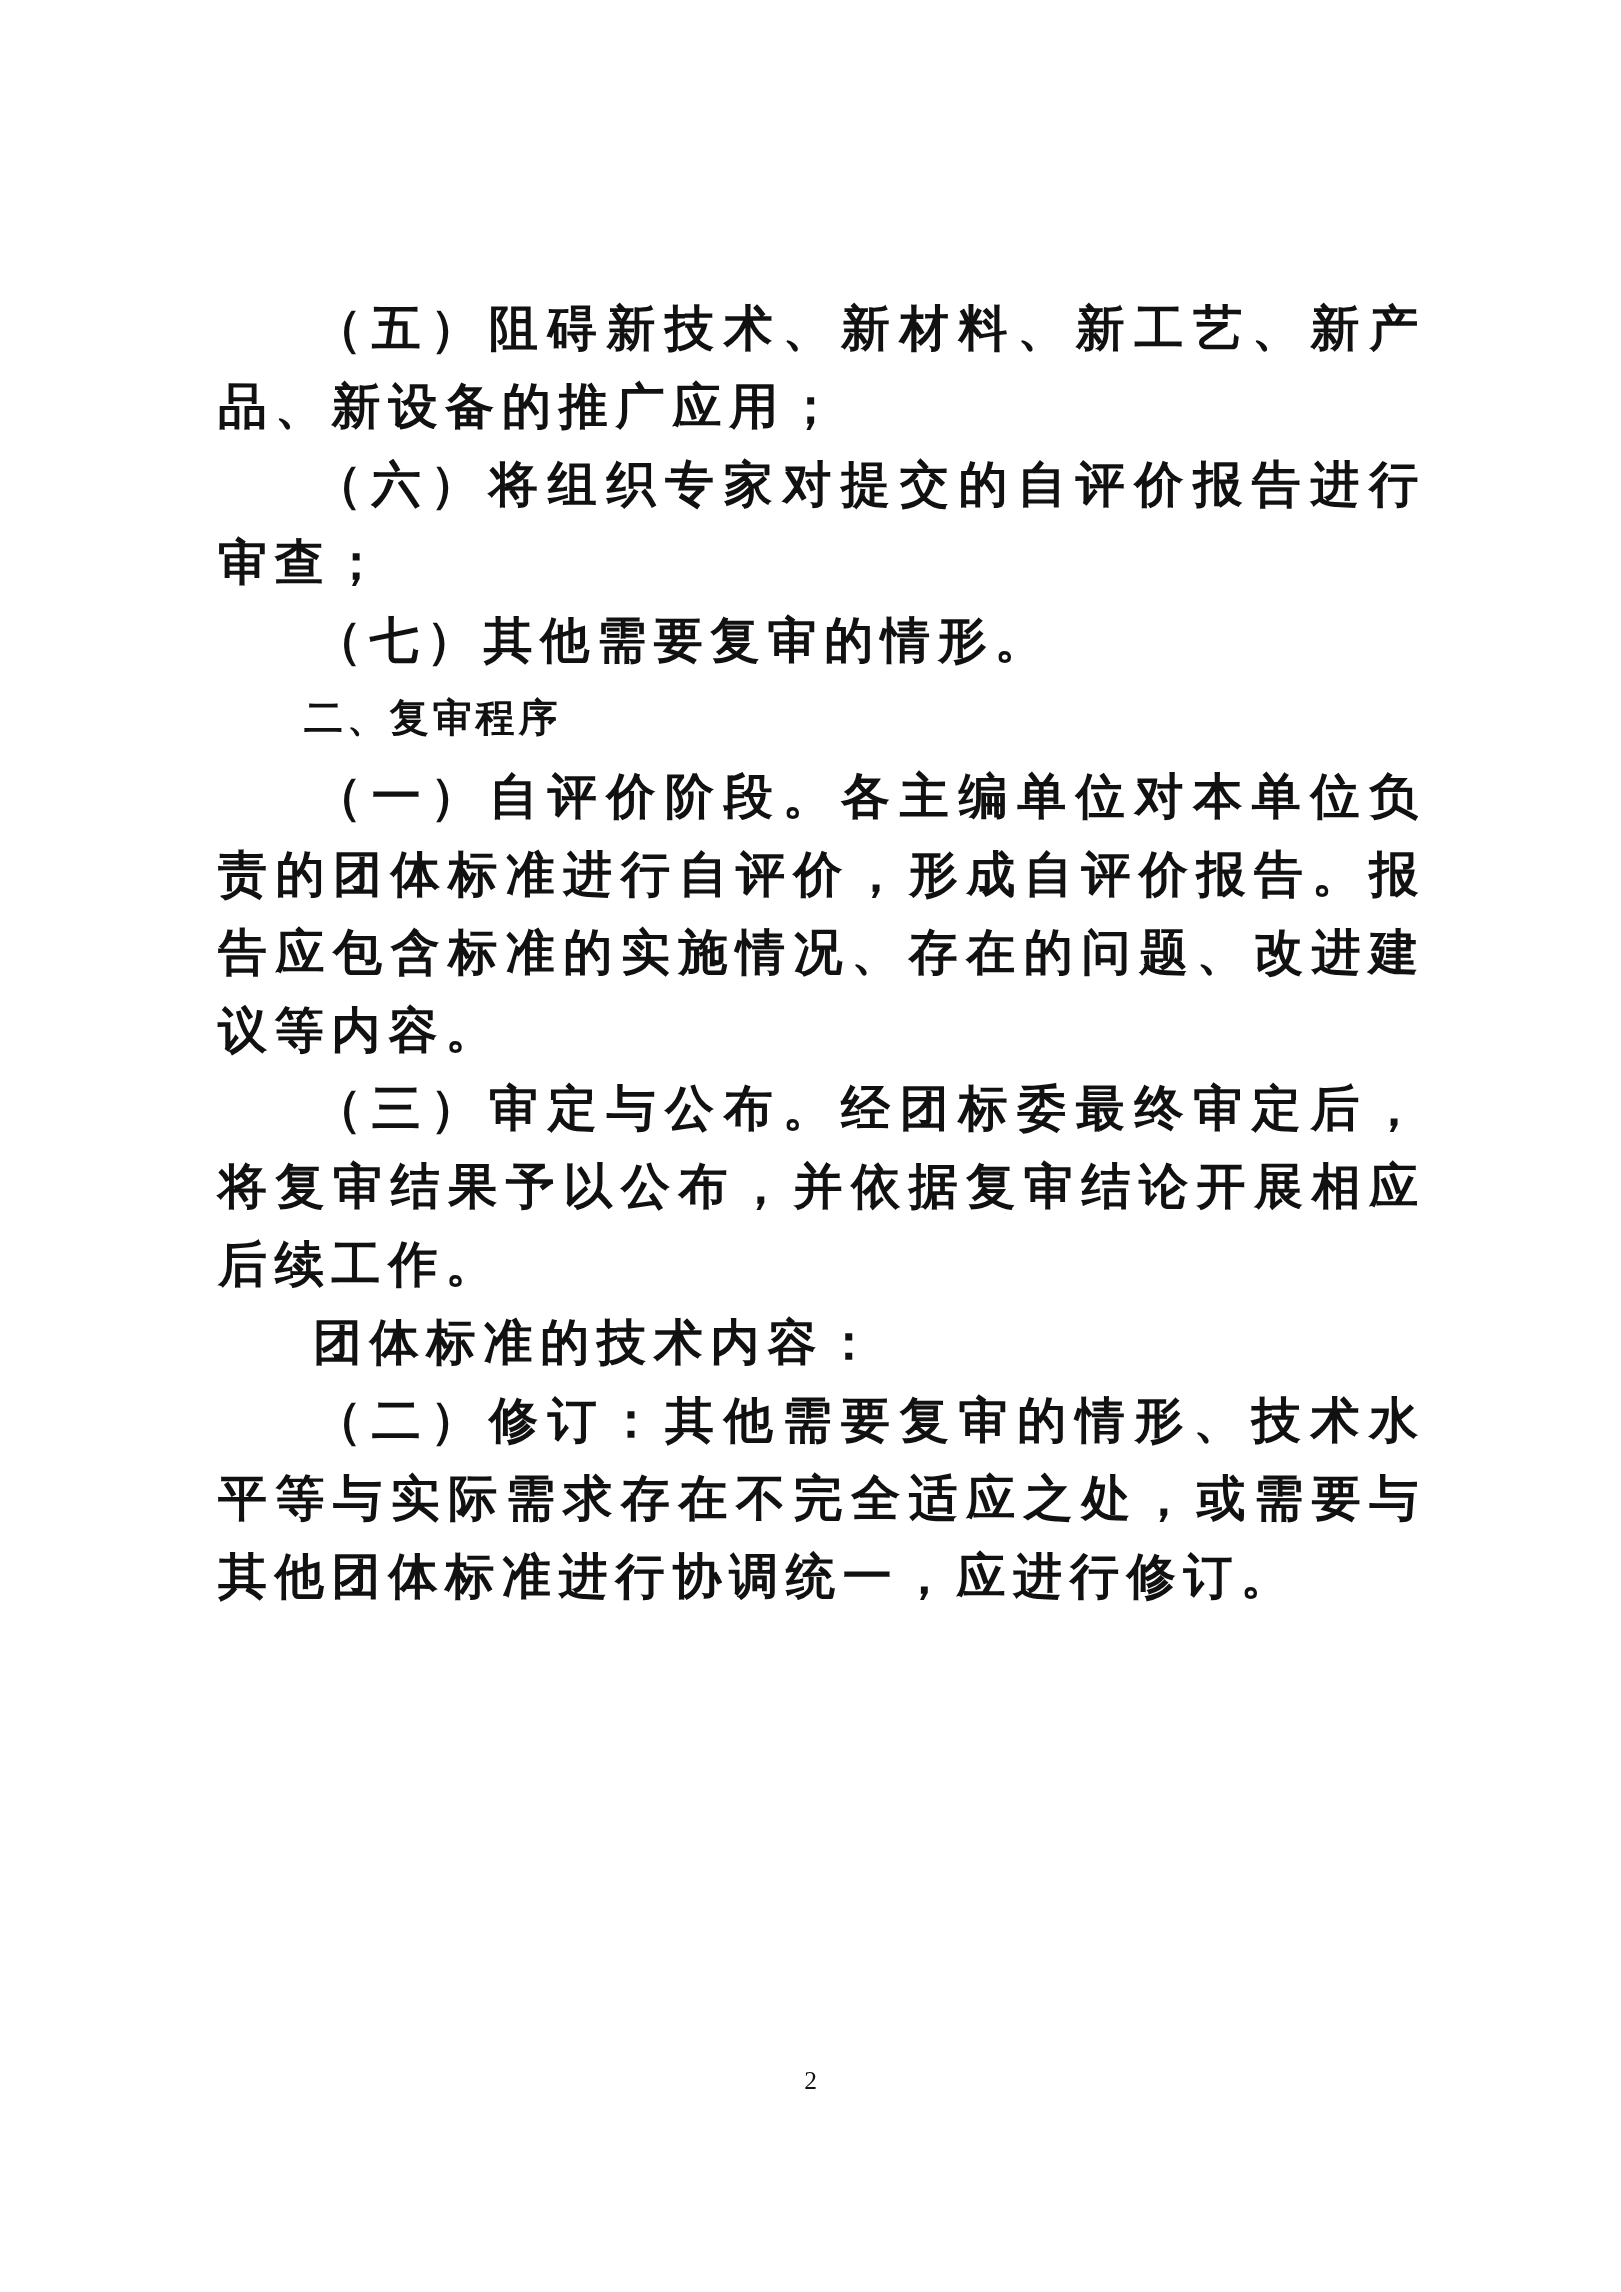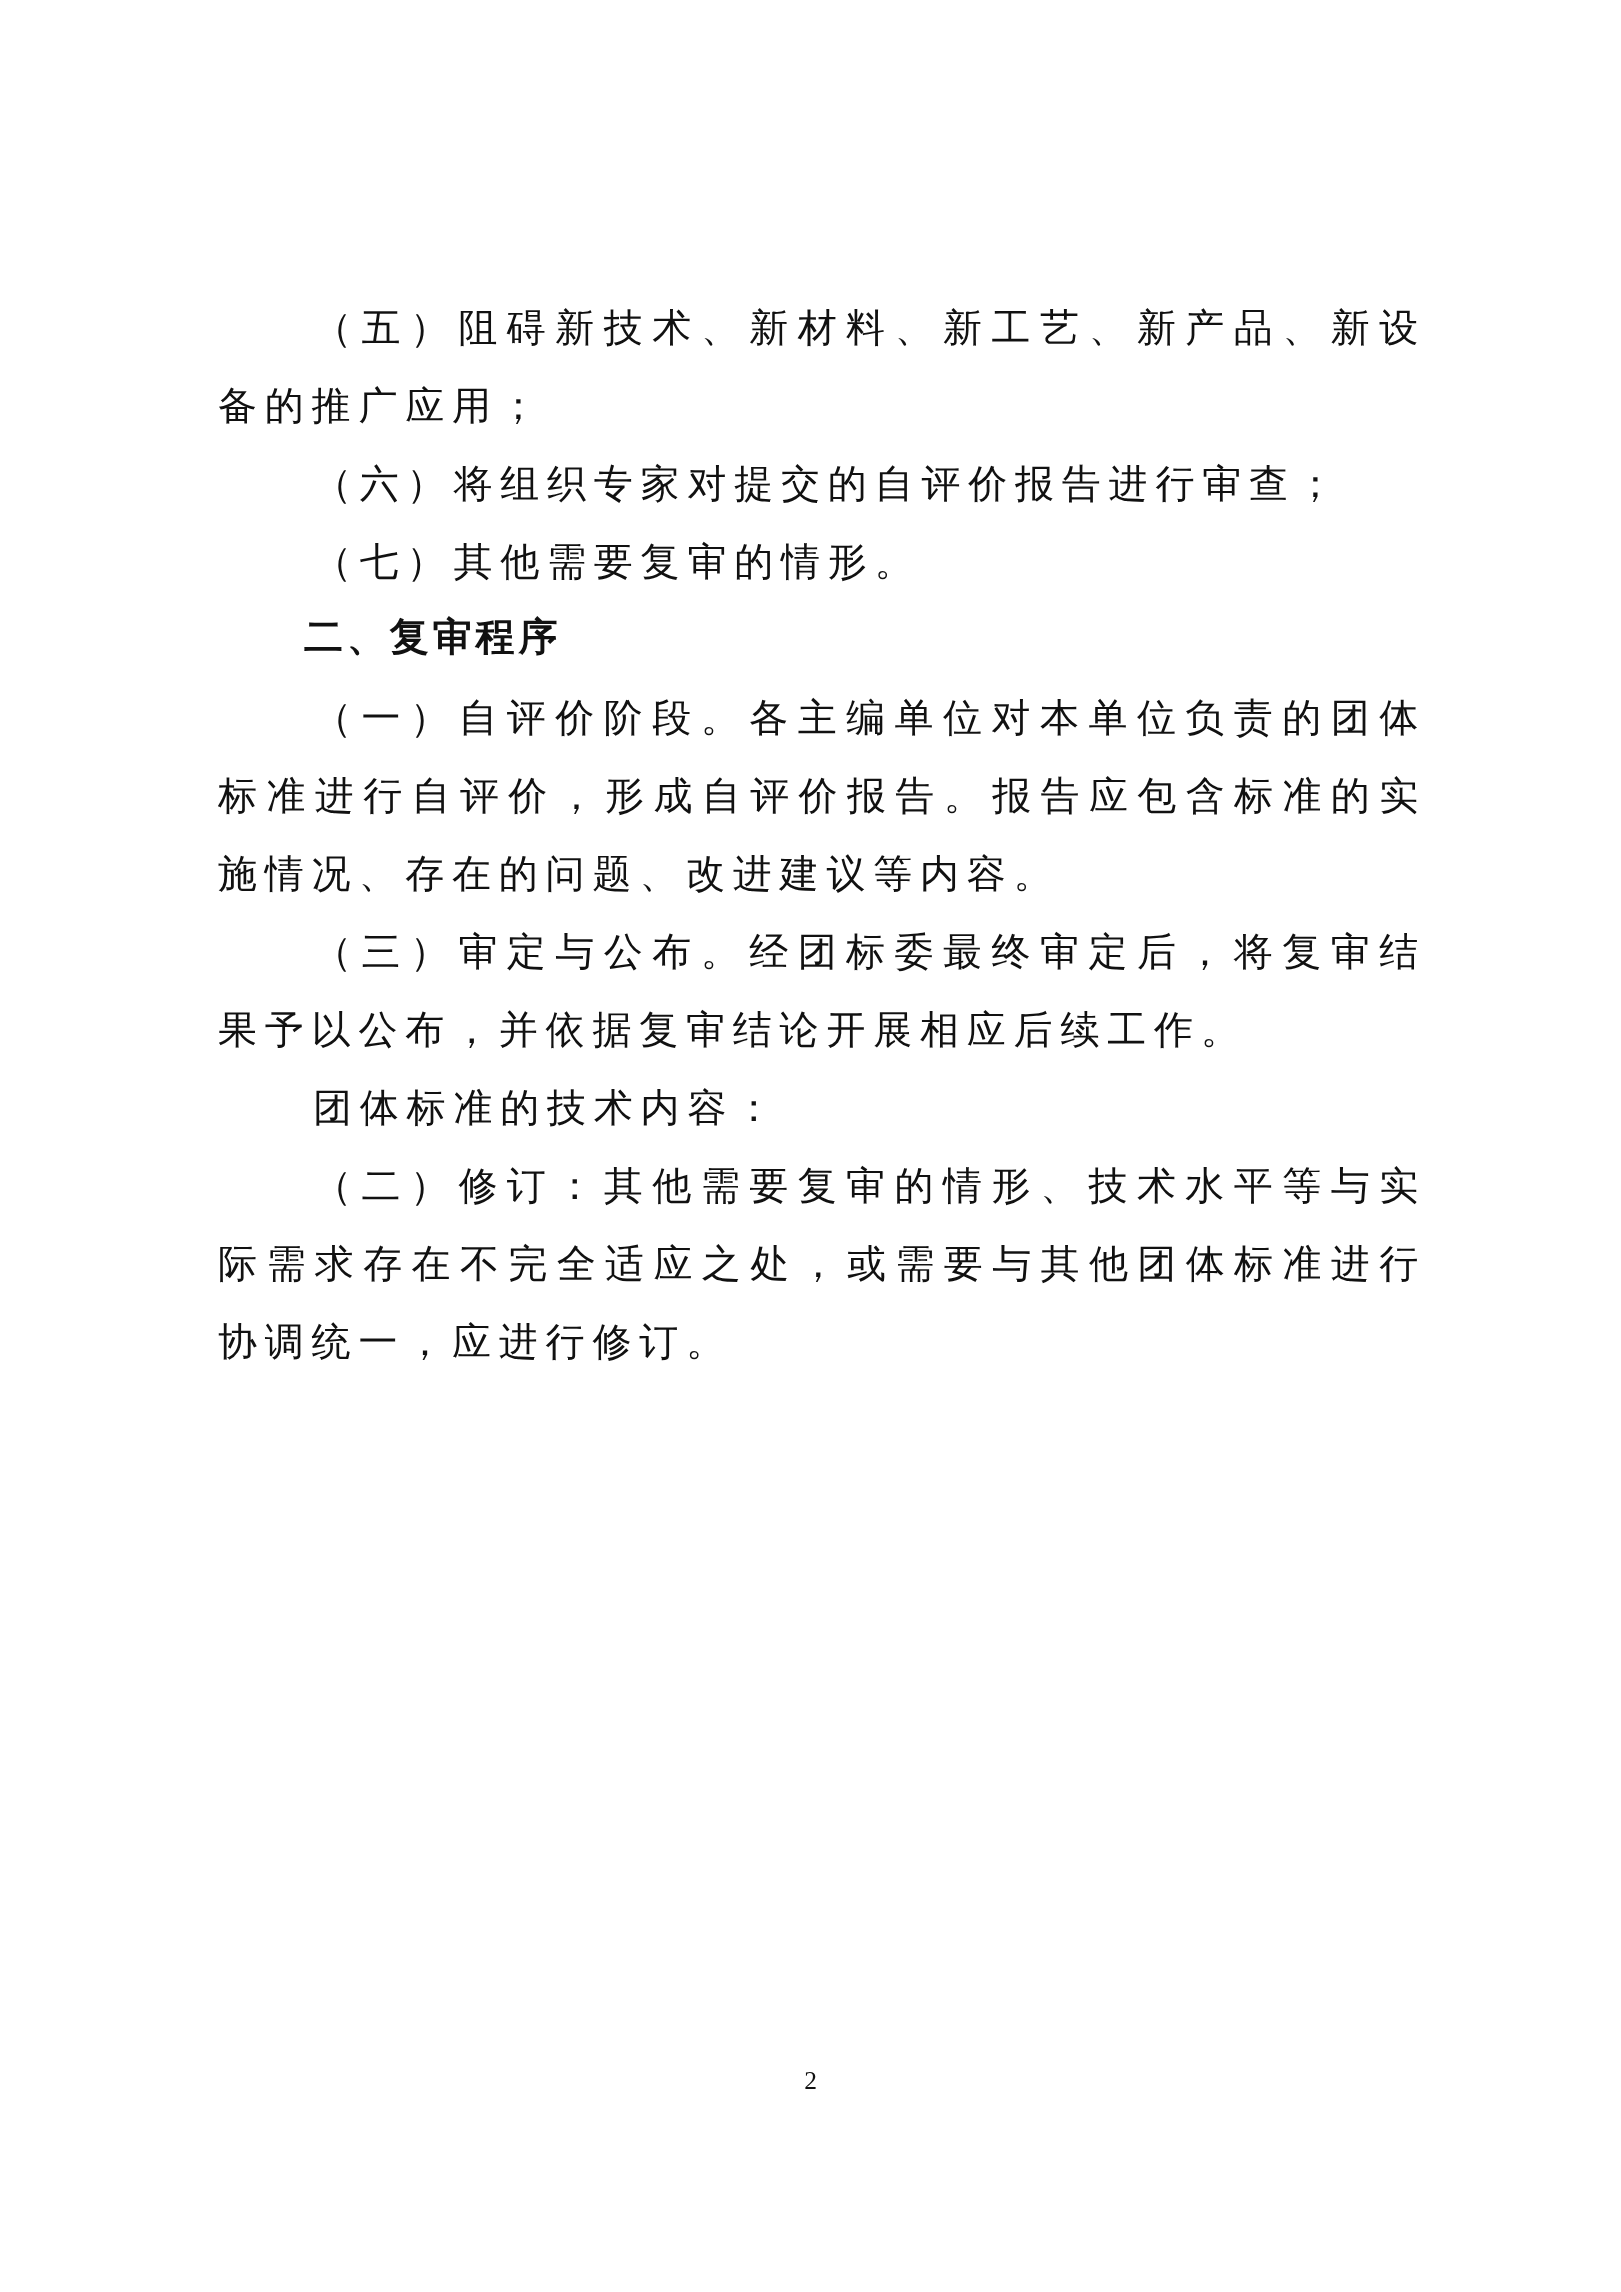--- a/index.html
+++ b/index.html
@@ -15,31 +15,31 @@
     font-family: "DejaVu Serif", "Liberation Serif", serif;
     color: #111111;
   }
   .page {
     position: absolute;
     left: 218px;
     top: 289px;
     width: 1208px;
   }
   .para {
-    font-size: 39px;
+    font-size: 49px;
     line-height: 78px;
     letter-spacing: 7.8px;
     text-align: justify;
     text-align-last: left;
     margin: 0;
     text-indent: 95px;
-    font-weight: normal;
+    font-weight: bold;
   }
   .heading {
-    font-family: Liberation Mono, monospace;
+    font-family: Liberation Serif, serif;
     font-weight: bold;
     font-size: 39px;
     line-height: 78px;
     letter-spacing: 3.9px;
     margin: 0;
     text-indent: 86px;
   }
   .page-number {
     position: absolute;
     top: 2066px;

